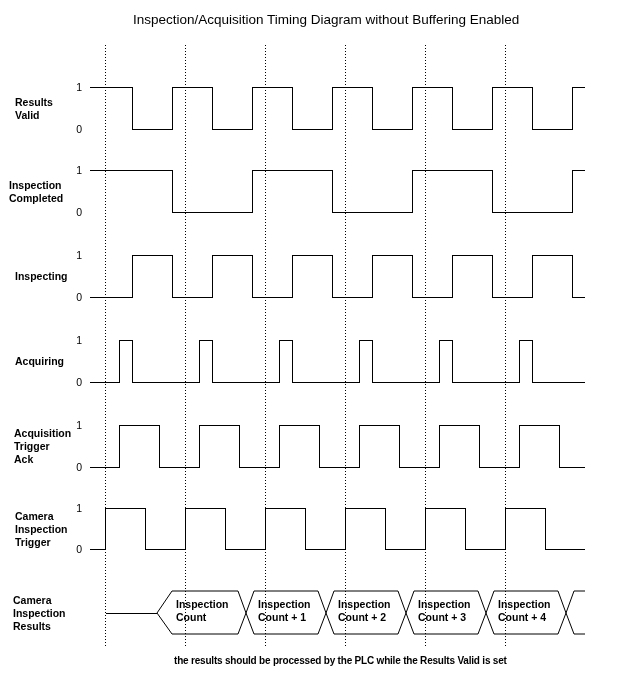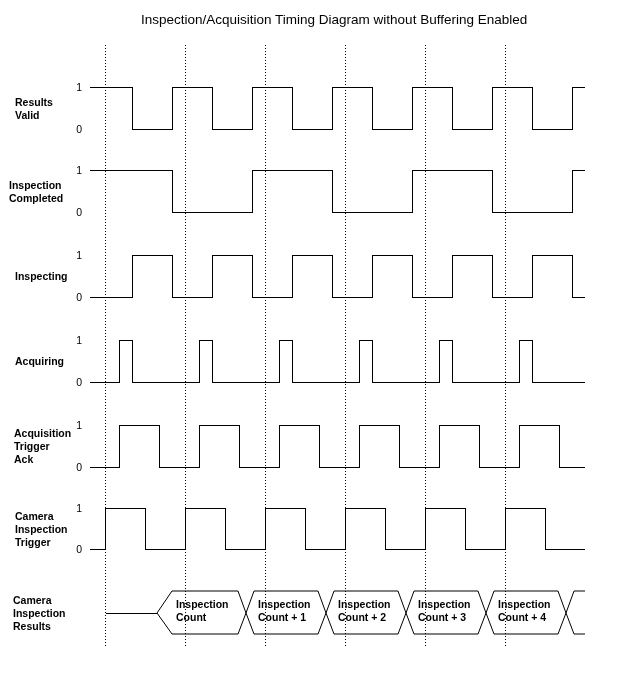--- a/index.html
+++ b/index.html
@@ -1,18 +1,18 @@
 <!DOCTYPE html>
 <html><head>
 <meta charset="utf-8">
 <style>
   html,body{margin:0;padding:0;background:#fff;}
   .canvas{position:relative;width:640px;height:690px;background:#ffffff;
           font-family:"Liberation Sans",sans-serif;color:#000;overflow:hidden;}
-  .title{position:absolute;left:133px;top:12px;font-size:13.5px;white-space:nowrap;margin-left:8px;}
+  .title{position:absolute;left:133px;top:12px;font-size:13.5px;white-space:nowrap;}
   .footer{position:absolute;left:174px;top:654px;font-size:10px;font-weight:bold;
           line-height:13px;letter-spacing:-0.2px;white-space:nowrap;}
   svg{position:absolute;left:0;top:0;}
   svg text{font-family:"Liberation Sans",sans-serif;fill:#000000;}
   .sig-label{font-size:10.5px;font-weight:bold;}
   .lvl-label{font-size:10.5px;}
   .hex-label{font-size:10.5px;font-weight:bold;}
 </style>
 </head>
 <body>
@@ -71,14 +71,15 @@
       <text x="418" y="621" class="hex-label">Count + 3</text>
       <path d="M486 613 L494 591 H558 L566 613 L558 634 H494 Z" fill="none" stroke="#000000" stroke-width="1"></path>
       <text x="498" y="608" class="hex-label">Inspection</text>
       <text x="498" y="621" class="hex-label">Count + 4</text>
       <path d="M566 613 L574 591 H585 M566 613 L574 634 H585" fill="none" stroke="#000000" stroke-width="1"></path>
       <text x="13" y="604" class="sig-label">Camera</text>
       <text x="13" y="617" class="sig-label">Inspection</text>
       <text x="13" y="630" class="sig-label">Results</text>
     </svg>
   <div class="footer">
+    <div>the results should be processed by the PLC while the Results Valid is set</div>
   </div>
 </div>
 
 </body></html>

